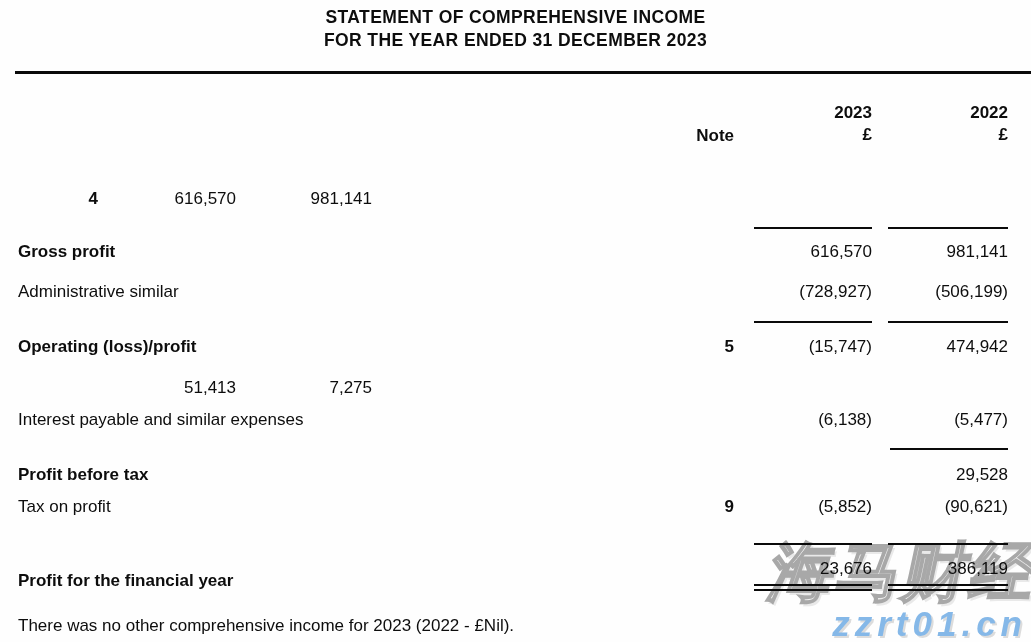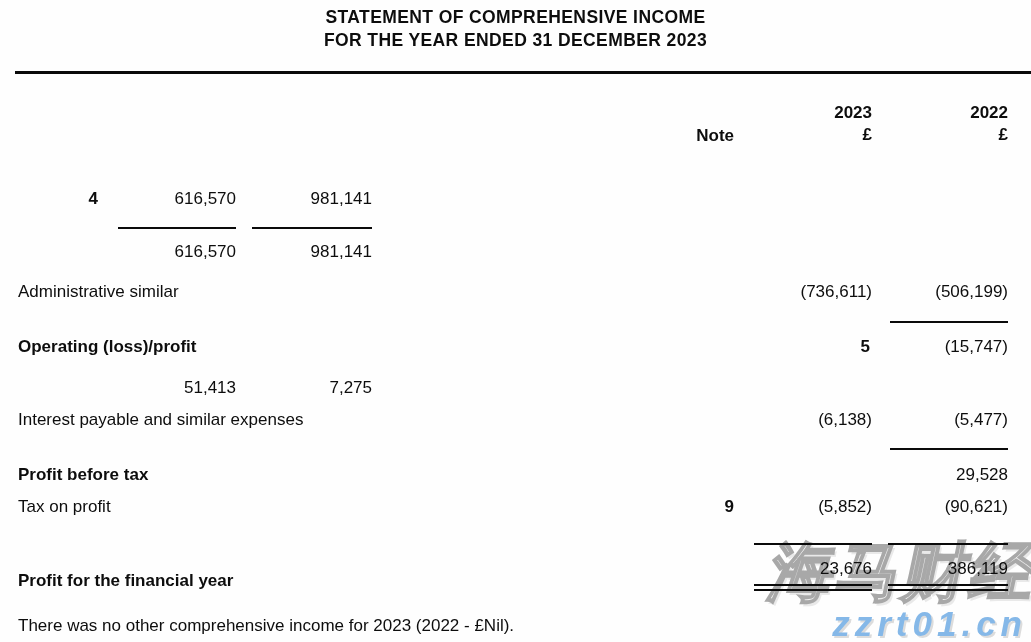--- a/index.html
+++ b/index.html
@@ -120,36 +120,38 @@
         </div>
       </div>
 
       <div class="row r1">
         <div class="cell-note">4</div>
         <div class="cell-v1">616,570</div>
         <div class="cell-v2">981,141</div>
       </div>
 
       <div class="row r2 bold sumline">
+        <div class="cell-label">Gross profit</div>
         <div class="cell-note"></div>
         <div class="cell-v1">616,570</div>
         <div class="cell-v2">981,141</div>
       </div>
 
       <div class="row r3">
         <div class="cell-label">Administrative similar</div>
         <div class="cell-note"></div>
-        <div class="cell-v1">(736,611)</div>
+        <div class="cell-v1">(728,927)</div>
         <div class="cell-v2">(506,199)</div>
       </div>
 
       <div class="row r4 bold sumline">
         <div class="cell-label">Operating (loss)/profit</div>
         <div class="cell-note">5</div>
         <div class="cell-v1">(15,747)</div>
+        <div class="cell-v2">474,942</div>
       </div>
 
       <div class="row r5">
         <div class="cell-note"></div>
         <div class="cell-v1">51,413</div>
         <div class="cell-v2">7,275</div>
       </div>
 
       <div class="row r6">
         <div class="cell-label">Interest payable and similar expenses</div>

